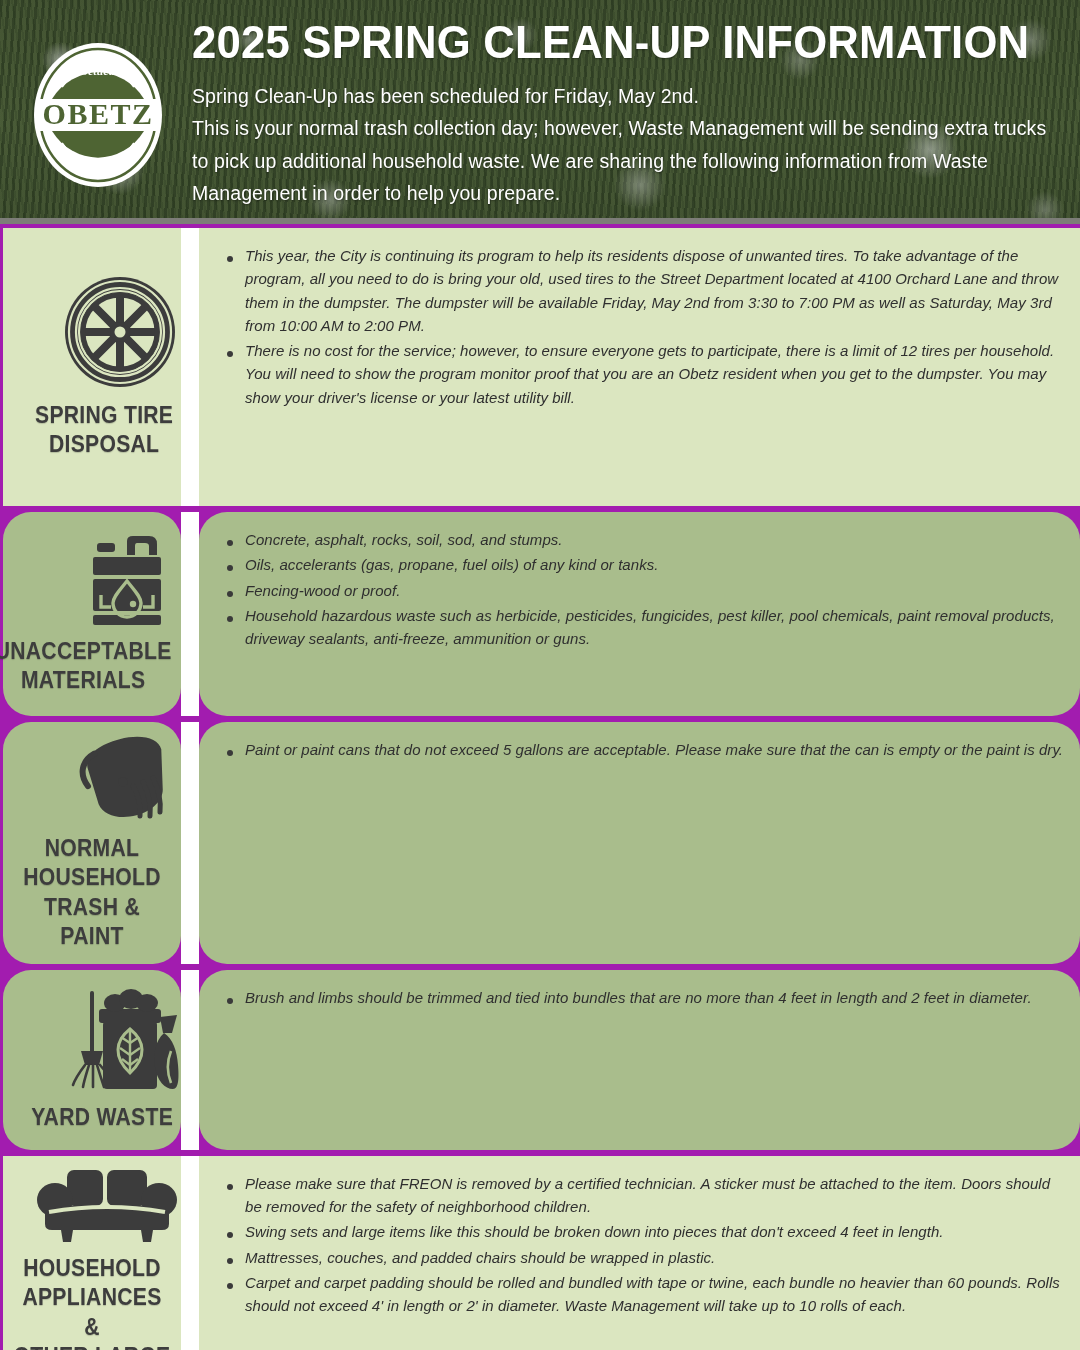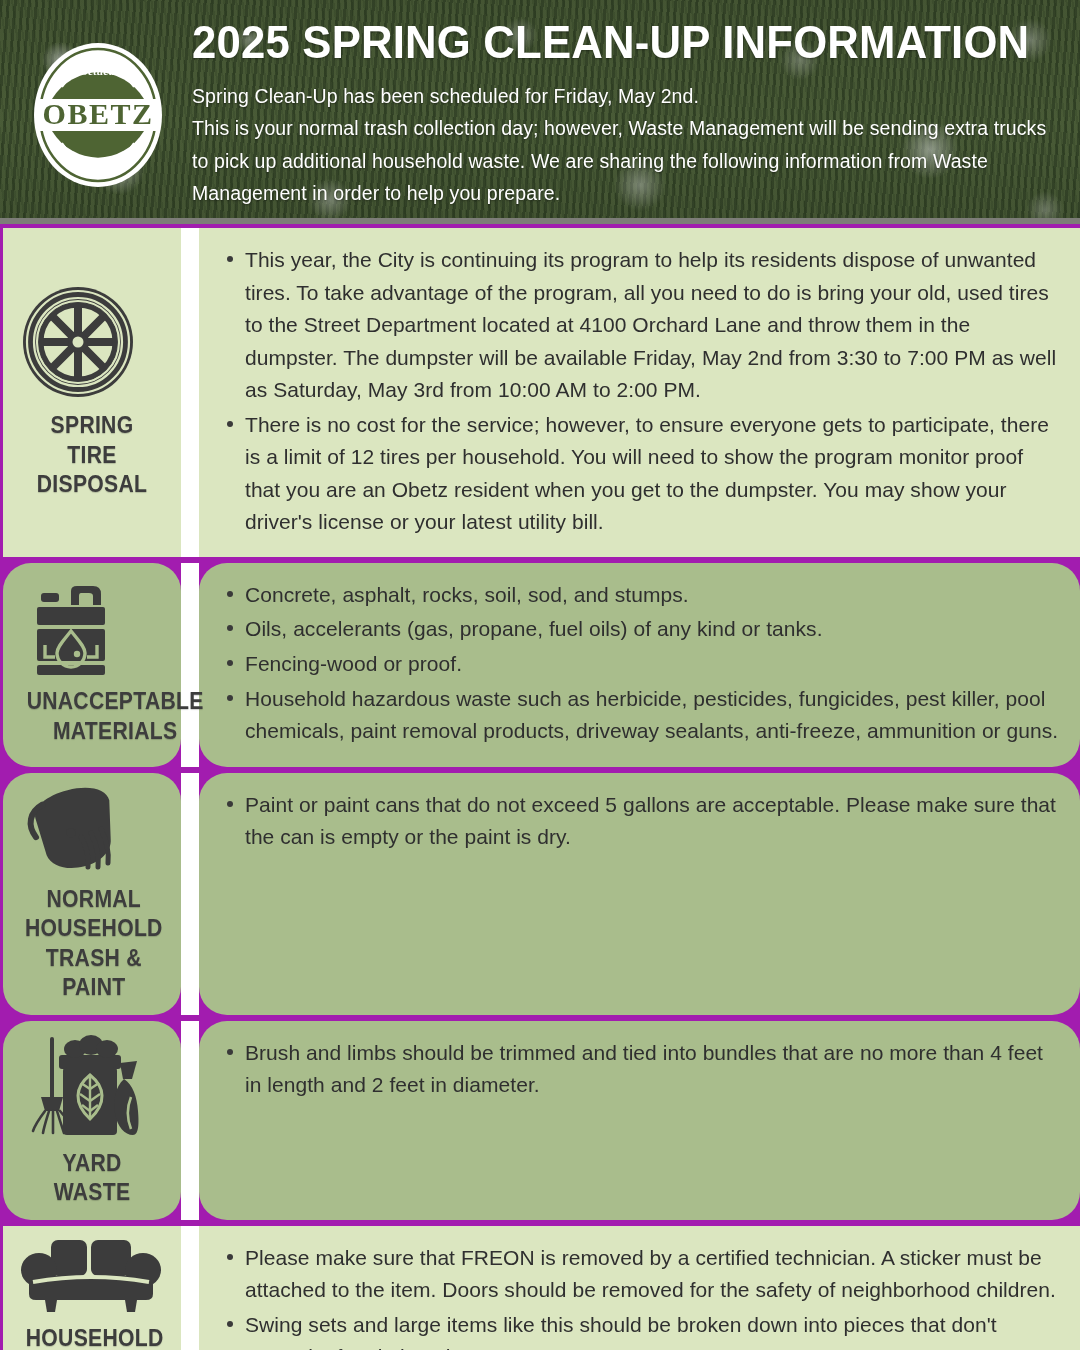--- a/index.html
+++ b/index.html
@@ -80,23 +80,23 @@
     display: flex;
     align-items: stretch;
     margin-bottom: 6px;
     padding-left: 3px;
   }
   .cat {
     width: 178px;
     flex: 0 0 178px;
     display: flex;
     flex-direction: column;
-    align-items: flex-start;
+    align-items: flex-end;
     justify-content: center;
-    padding: 10px 16px 12px;
+    padding: 10px 2px 12px;
   }
   .cat-icon { display: block; margin-bottom: 6px; }
   .cat-label {
     font-family: "Liberation Sans Narrow", "Liberation Sans", sans-serif;
     font-weight: 700;
     font-size: 23px;
     line-height: 1.28;
     letter-spacing: .3px;
     color: #3d3d3d;
     text-align: center;
@@ -105,25 +105,26 @@
   }
   .gap { flex: 0 0 18px; background: #ffffff; }
   .body {
     flex: 1 1 auto;
     padding: 16px 16px 16px 22px;
   }
   ul.bullets { list-style: none; }
   ul.bullets li {
     position: relative;
     padding-left: 24px;
-    font-size: 21px;
+    font-size: 15px;
     line-height: 1.55;
     color: #2f2f2f;
     margin-bottom: 2px;
     letter-spacing: .05px;
+    font-style: italic;
   }
   ul.bullets li::before {
     content: "";
     position: absolute;
     left: 6px; top: 12px;
     width: 6px; height: 6px;
     border-radius: 50%;
     background: #3a3a3a;
   }
 
@@ -363,19 +364,20 @@
         <div class="cat-label" style="white-space: pre-line;">HOUSEHOLD
 APPLIANCES &amp;
 OTHER LARGE
 ITEMS</div>
       </div>
       <div class="gap"></div>
       <div class="body">
         <ul class="bullets">
           <li>Please make sure that FREON is removed by a certified technician. A sticker must be attached to the item. Doors should be removed for the safety of neighborhood children.</li>
           <li>Swing sets and large items like this should be broken down into pieces that don't exceed 4 feet in length.</li>
+          <li>Mattresses, couches, and padded chairs should be wrapped in plastic.</li>
           <li>Carpet and carpet padding should be rolled and bundled with tape or twine, each bundle no heavier than 60 pounds. Rolls should not exceed 4' in length or 2' in diameter. Waste Management will take up to 10 rolls of each.</li>
         </ul>
       </div>
     </div>
 
   </div>
 </div>
 
 </body></html>

